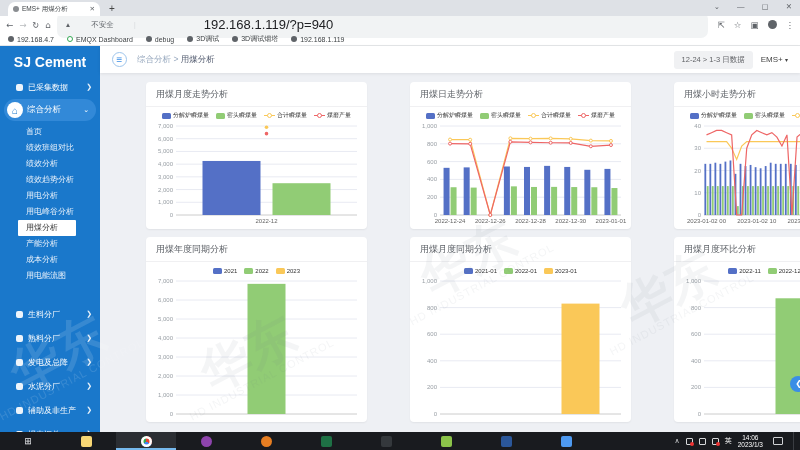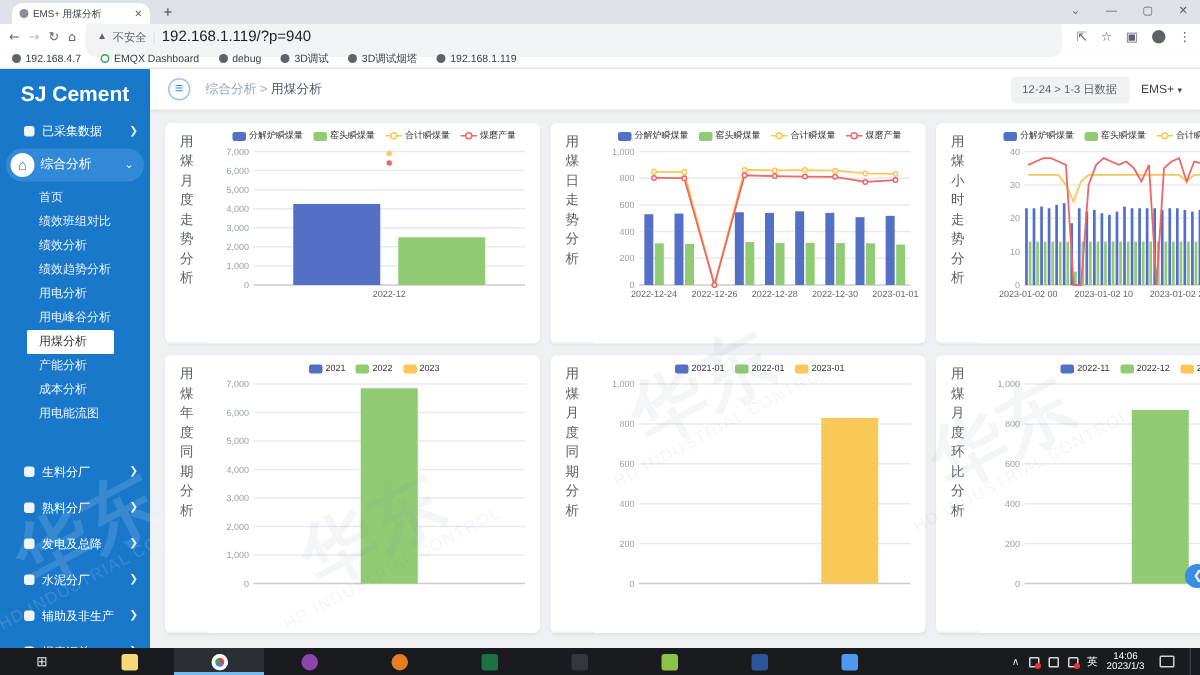--- a/index.html
+++ b/index.html
@@ -10,25 +10,25 @@
   .tabstrip { height:16px; background:#dee1e6; display:flex; align-items:flex-end; position:relative; }
   .tab { width:92px; height:14px; background:#fff; border-radius:7px 7px 0 0; margin-left:8px; display:flex; align-items:center; padding:0 5px; gap:3px; }
   .tab-fav { width:6px; height:6px; background:#8a8d91; border-radius:50%; flex:none; }
   .tab-title { font-size:6.5px; color:#3c4043; white-space:nowrap; overflow:hidden; flex:1; }
   .tab-close { font-size:6.5px; color:#5f6368; }
   .newtab { font-size:10px; color:#444; margin-left:9px; line-height:14px; }
   .wincontrols { position:absolute; right:8px; top:2px; display:flex; gap:17px; font-size:7.5px; color:#5f6368; align-items:center; }
   .addressbar { height:17px; background:#fff; display:flex; align-items:center; padding:0 6px; gap:6px; }
   .nav-ic { font-size:8.5px; color:#5f6368; font-family:"DejaVu Sans",sans-serif; }
   .nav-ic.dis { color:#b8bbbe; }
-  .urlbox { flex:1; height:26px; background:#f1f3f4; border-radius:7px; display:flex; align-items:center; padding:0 8px; gap:4px; }
+  .urlbox { flex:1; height:26px; background:#f1f3f4; border-radius:7px; display:flex; align-items:center; padding:0 8px; gap:20px; }
   .url-warn { font-size:6.5px; color:#5f6368; }
   .url-sec { font-size:7.5px; color:#5f6368; }
   .url-sep { color:#dadce0; font-size:8px; }
-  .url-text { font-size:10px; color:#202124; }
+  .url-text { font-size:13px; color:#202124;margin-left:48px; }
   .addr-right { display:flex; gap:9px; align-items:center; margin-left:auto; flex:none; padding-left:4px; }
   .avatar-ic { width:9px; height:9px; border-radius:50%; background:#5f6368; }
   .bookmarksbar { height:13px; background:#fff; border-bottom:1px solid #e4e6e8; display:flex; align-items:center; padding:0 8px; gap:13px; }
   .bm { display:flex; align-items:center; gap:3px; }
   .bm-fav { width:6px; height:6px; background:#5f6368; border-radius:50%; }
   .bm-fav.green { background:#fff; border:1.5px solid #34a853; }
   .bm-label { font-size:7px; color:#3c4043; white-space:nowrap; }
 
   
   .app { position:absolute; top:46px; left:0; right:0; bottom:18px; display:flex; }
@@ -50,21 +50,21 @@
   .appheader { height:27px; background:#fff; box-shadow:0 1px 3px rgba(0,0,0,.08); display:flex; align-items:center; padding:0 12px; gap:10px; position:relative; z-index:2; }
   .burger { width:15px; height:15px; border:1px solid #9ec5ec; border-radius:50%; color:#3a8ee6; font-size:10px; line-height:13px; text-align:center; }
   .crumb { font-size:8.5px; color:#97a8be; }
   .crumb b { color:#515a6e; font-weight:normal; }
   .hdr-right { margin-left:auto; display:flex; align-items:center; gap:8px; }
   .date-btn { background:#f0f1f3; border-radius:3px; font-size:7.5px; color:#606266; padding:4px 8px; }
   .user-menu { font-size:8px; color:#444; }
   .user-menu .chev { font-size:6px; }
 
   .content { flex:1; padding:9px 13px 10px 10px; display:grid; grid-template-columns:1fr 1fr 1fr; grid-template-rows:147px 1fr; gap:8px 7px; min-height:0; }
-  .card { background:#fff; border-radius:4px; box-shadow:0 1px 2px rgba(0,0,0,.06); display:flex; flex-direction:row; min-height:0; position:relative; z-index:1; }
+  .card { background:#fff; border-radius:4px; box-shadow:0 1px 2px rgba(0,0,0,.06); display:flex; flex-direction:column; min-height:0; position:relative; z-index:1;margin-left:36px; }
   .card-title { font-size:9px; color:#5c6066; padding:6px 10px 5px; border-bottom:1px solid #f0f0f2; }
   .chart-holder { flex:1; display:flex; flex-direction:column; min-height:0; padding:3px 4px 2px; }
   .legend { display:flex; justify-content:center; gap:7px; align-items:center; height:11px; flex:none; }
   .lg-item { display:flex; align-items:center; gap:2px; }
   .lg-bar { width:9px; height:6px; border-radius:1.5px; }
   .lg-line { width:11px; height:5px; position:relative; display:flex; align-items:center; }
   .lg-line .ln { width:100%; height:1.5px; }
   .lg-line .ring { position:absolute; left:3px; top:0; width:5px; height:5px; border-radius:50%; background:#fff; border:1.5px solid; box-sizing:border-box; }
   .lg-label { font-size:6px; color:#333; }
   .plot { flex:1; min-height:0; }

